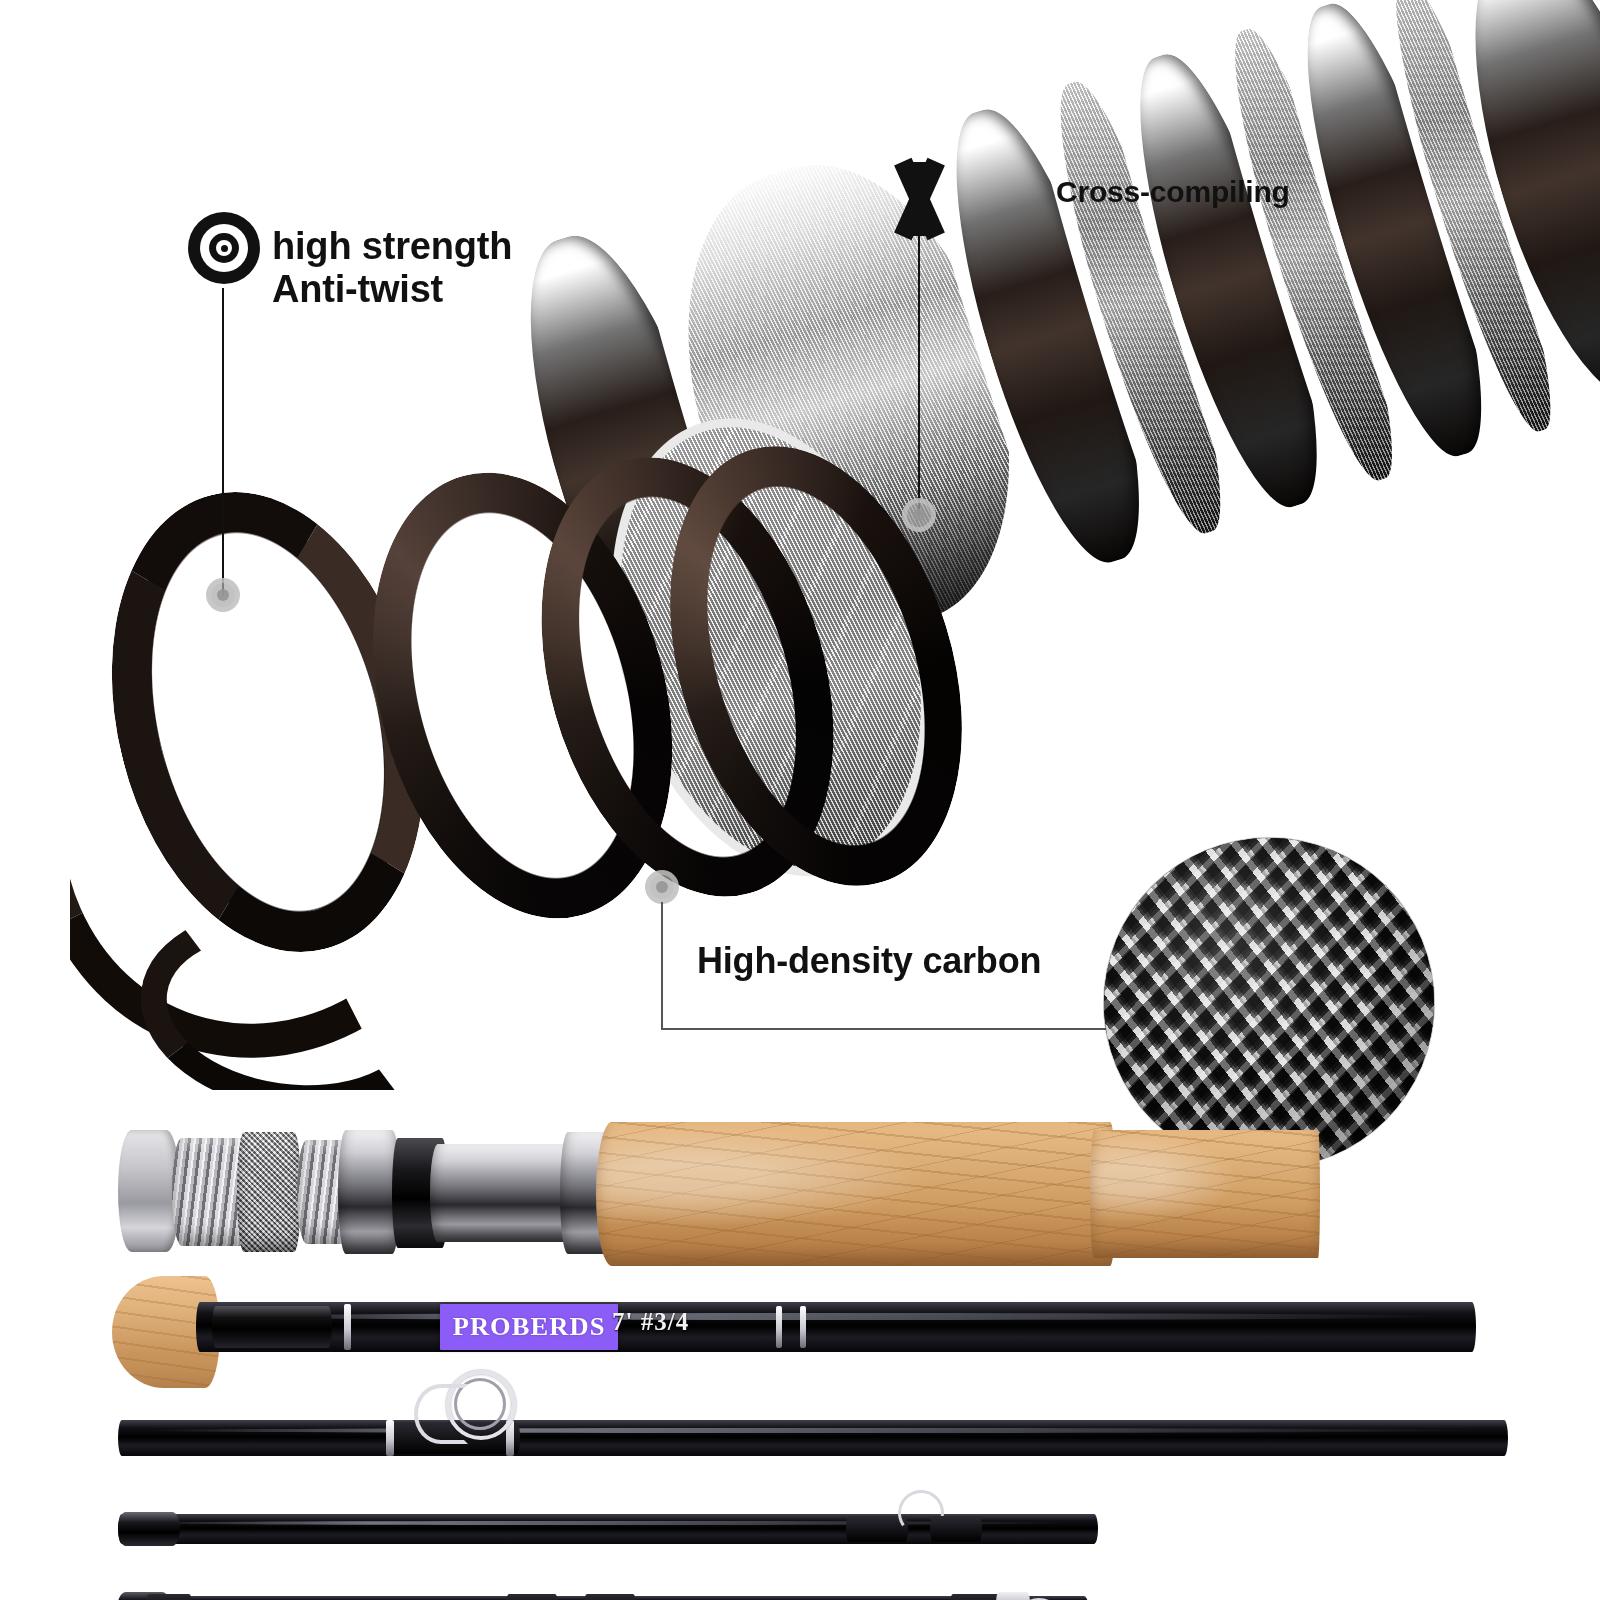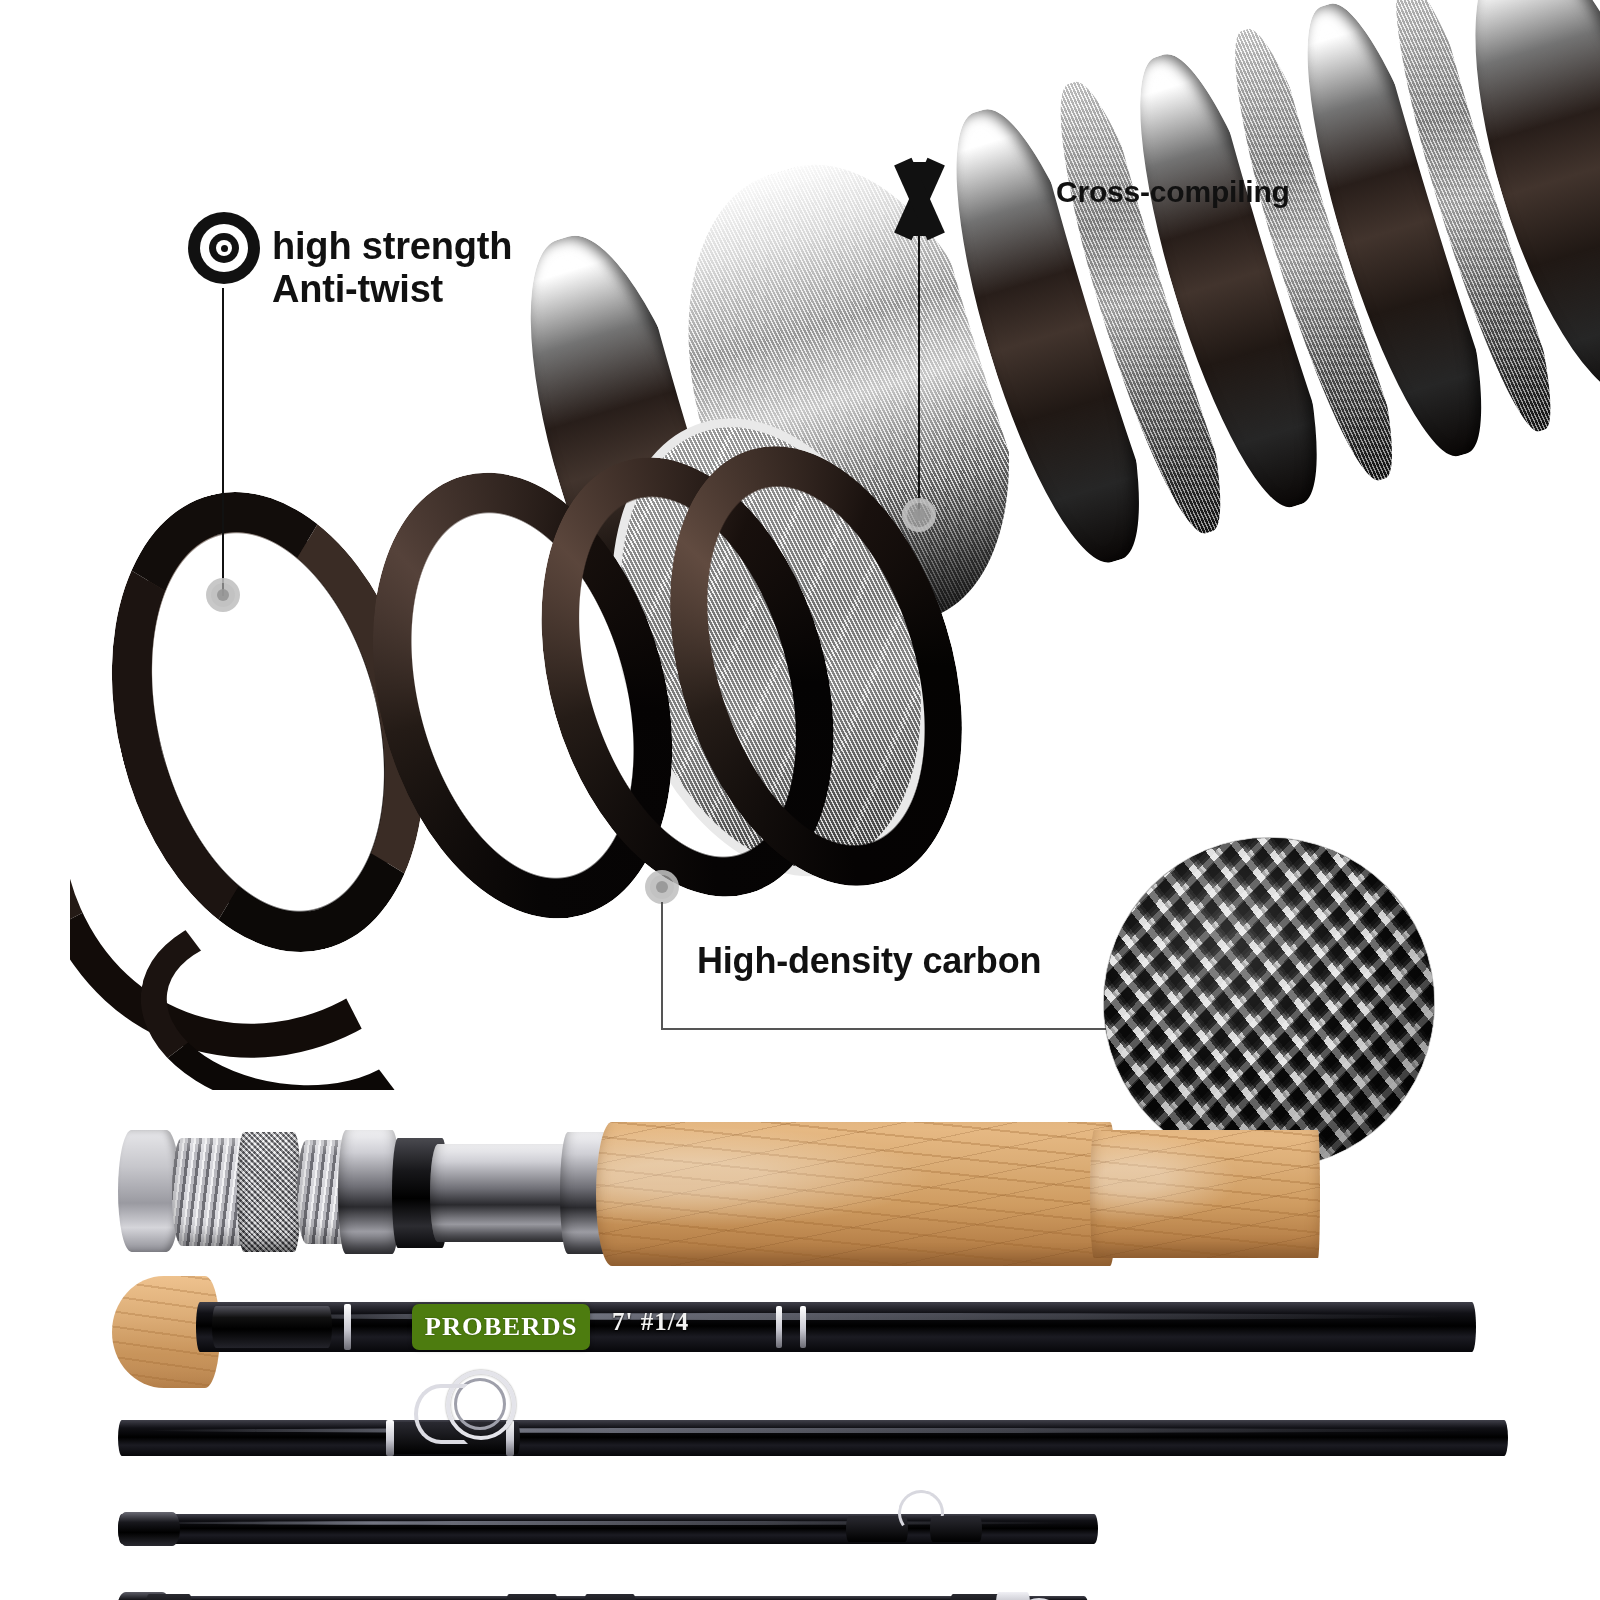--- a/index.html
+++ b/index.html
@@ -176,23 +176,23 @@
       linear-gradient(180deg,#eec28e 0%,#ddae78 35%,#c8945b 70%,#a8774332 100%),
       linear-gradient(180deg,#e9bd8a,#b6804a);}
 
   
   .shaft{position:absolute;border-radius:4px/50%;
     background:linear-gradient(180deg,#40404a 0%,#111116 22%,#000 48%,#1b1b22 70%,#07070a 100%);}
   .shaft.gloss::after{content:"";position:absolute;left:2%;right:2%;top:22%;height:14%;border-radius:50%;
     background:linear-gradient(90deg, rgba(200,205,225,0) 0%, rgba(200,205,225,.55) 25%, rgba(200,205,225,.25) 70%, rgba(200,205,225,0) 100%);}
 
   
-  .decal{position:absolute;background:#4d7c0f;border-radius:7px;
+  .decal{position:absolute;background:#8b5cf6;border-radius:1px;
     display:flex;align-items:center;justify-content:center;
-    box-shadow:0 0 4px rgba(0,0,0,.35);}
+    box-shadow:0 0 4px rgba(0,0,0,.35);margin-left:28px;}
   .decal span{color:#fff;font-weight:900;font-size:25px;letter-spacing:1px;
     font-family:"Liberation Serif","DejaVu Serif",serif;
     transform:scaleX(1.06);text-shadow:0 0 2px rgba(0,0,0,.35);}
   .spec{position:absolute;color:#f2f2f2;font-weight:700;font-size:25px;
     font-family:"Liberation Serif","DejaVu Serif",serif;letter-spacing:1px;
     text-shadow:0 1px 2px rgba(0,0,0,.9);}
 
   
   .wrap{position:absolute;background:linear-gradient(180deg,#fff,#c9c9d2 55%,#6b6b74);border-radius:2px;}
   .ring{position:absolute;border-radius:50%;border:4px solid #e4e4ea;
@@ -337,21 +337,21 @@
     <div class="rowwrap" style="left:0;top:158px;width:1600px;height:120px;">
       <div class="corkbutt" style="left:112px;top:18px;width:108px;height:112px;"></div>
       <div class="shaft gloss" style="left:196px;top:44px;width:1280px;height:50px;"></div>
       <div style="position:absolute;left:212px;top:48px;width:120px;height:42px;border-radius:4px/50%;
                   background:linear-gradient(180deg,#54545e,#111,#000 55%,#23232a);"></div>
       <div class="wrap" style="left:344px;top:46px;width:7px;height:46px;"></div>
 
       <div class="decal" style="left:412px;top:46px;width:178px;height:46px;">
         <span>PROBERDS</span>
       </div>
-      <div class="spec" style="left:612px;top:50px;">7'  #1/4</div>
+      <div class="spec" style="left:612px;top:50px;">7'  #3/4</div>
 
       <div class="wrap" style="left:776px;top:48px;width:6px;height:42px;"></div>
       <div class="wrap" style="left:800px;top:48px;width:6px;height:42px;"></div>
     </div>
 
     <div class="rowwrap" style="left:0;top:272px;width:1600px;height:120px;">
       <div class="shaft gloss" style="left:118px;top:48px;width:1390px;height:36px;"></div>
       <div class="foot" style="left:392px;top:50px;width:128px;height:32px;"></div>
       <div class="wrap" style="left:386px;top:48px;width:8px;height:36px;"></div>
       <div class="wrap" style="left:506px;top:48px;width:8px;height:36px;"></div>

